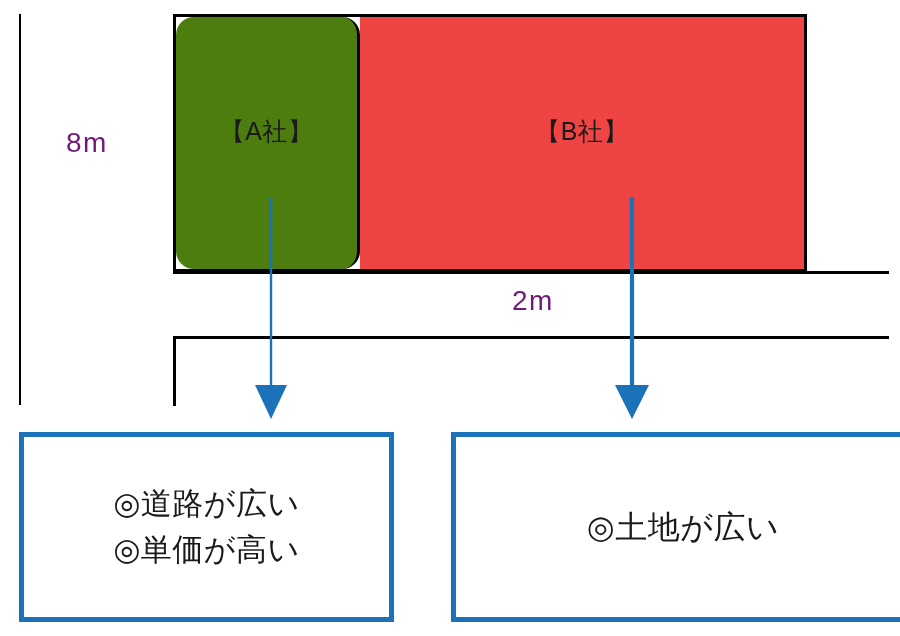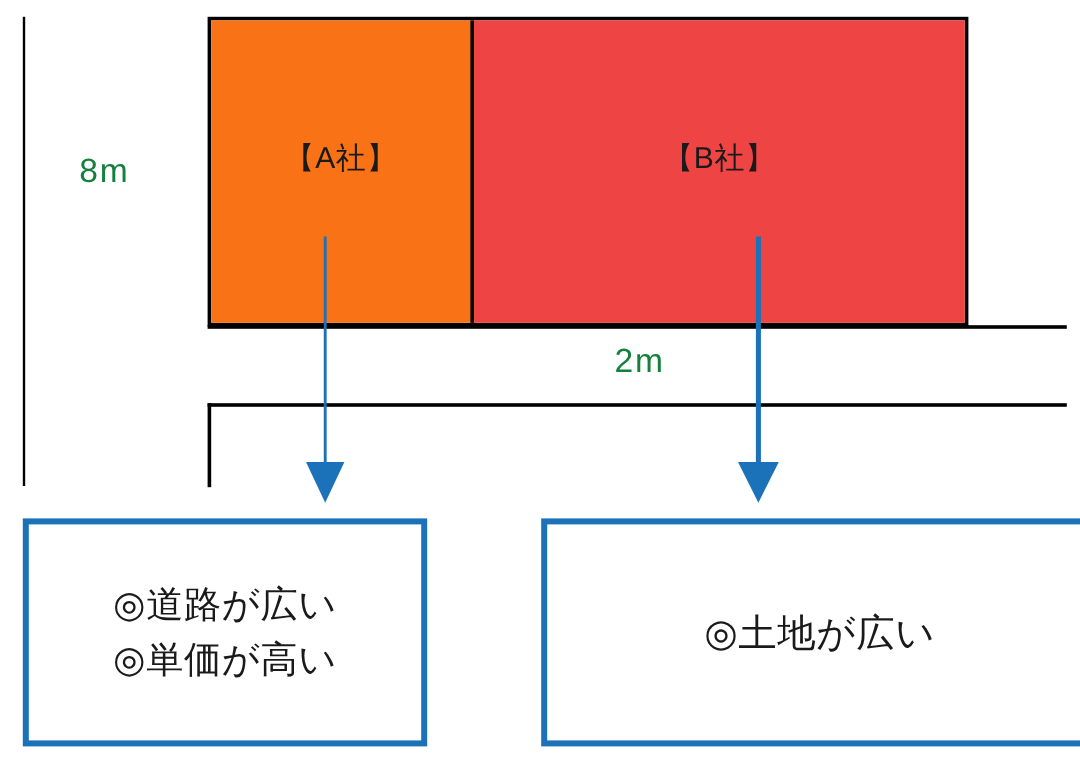--- a/index.html
+++ b/index.html
@@ -70,42 +70,43 @@
     border: 3px solid #000000;
   }
   .plot {
     position: relative;
     box-sizing: border-box;
     display: flex;
     align-items: flex-start;
     justify-content: center;
   }
   #plot-a {
-    width: 219px;
-    background: #f97316;
+    width: 184px;
+    background: #4d7c0f;
     border-right: 3px solid #000000;
+    border-radius: 18px;
   }
   #plot-b {
     flex: 1 1 auto;
     background: #ef4444;
   }
   .plot-label {
     font-size: 25px;
     letter-spacing: 0.5px;
     margin-top: 98px;
     white-space: nowrap;
     color: #1a1a1a;
   }
 
   
   .dim-label {
     position: absolute;
     font-size: 28px;
     letter-spacing: 1.5px;
-    color: #15803d;
+    color: #701a75;
     white-space: nowrap;
   }
   #dim-height-label {
     left: 66px;
     top: 127px;
   }
   #dim-width-label {
     left: 512px;
     top: 285px;
   }
@@ -122,21 +123,21 @@
     border: 5px solid #1B72B8;
     background: #ffffff;
     display: flex;
     flex-direction: column;
     align-items: center;
     justify-content: center;
   }
   #callout-a {
     left: 19px;
     top: 432px;
-    width: 337px;
+    width: 375px;
     height: 190px;
     align-items: center;
   }
   #callout-b {
     left: 451px;
     top: 432px;
     width: 464px;
     height: 190px;
   }
   .callout-line {

